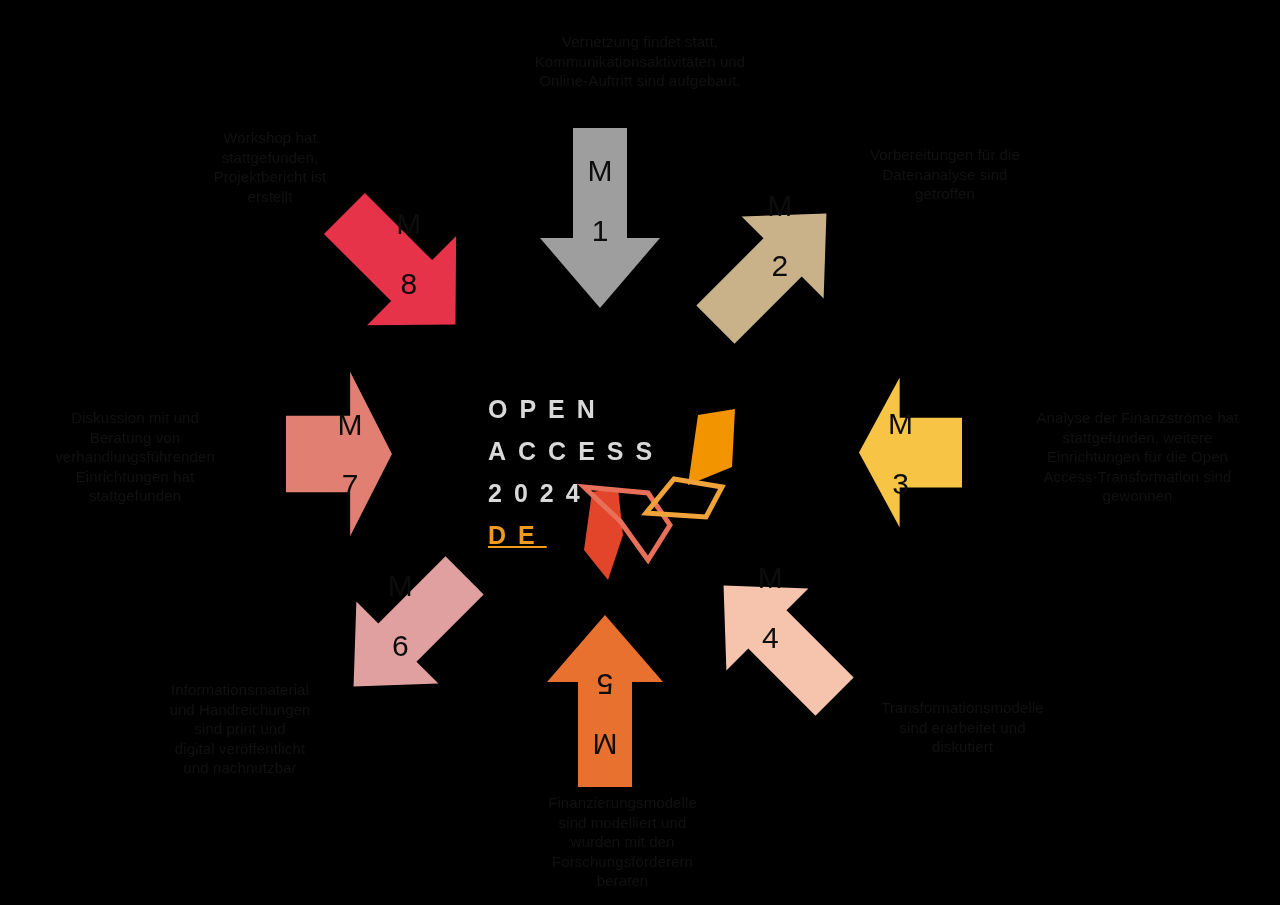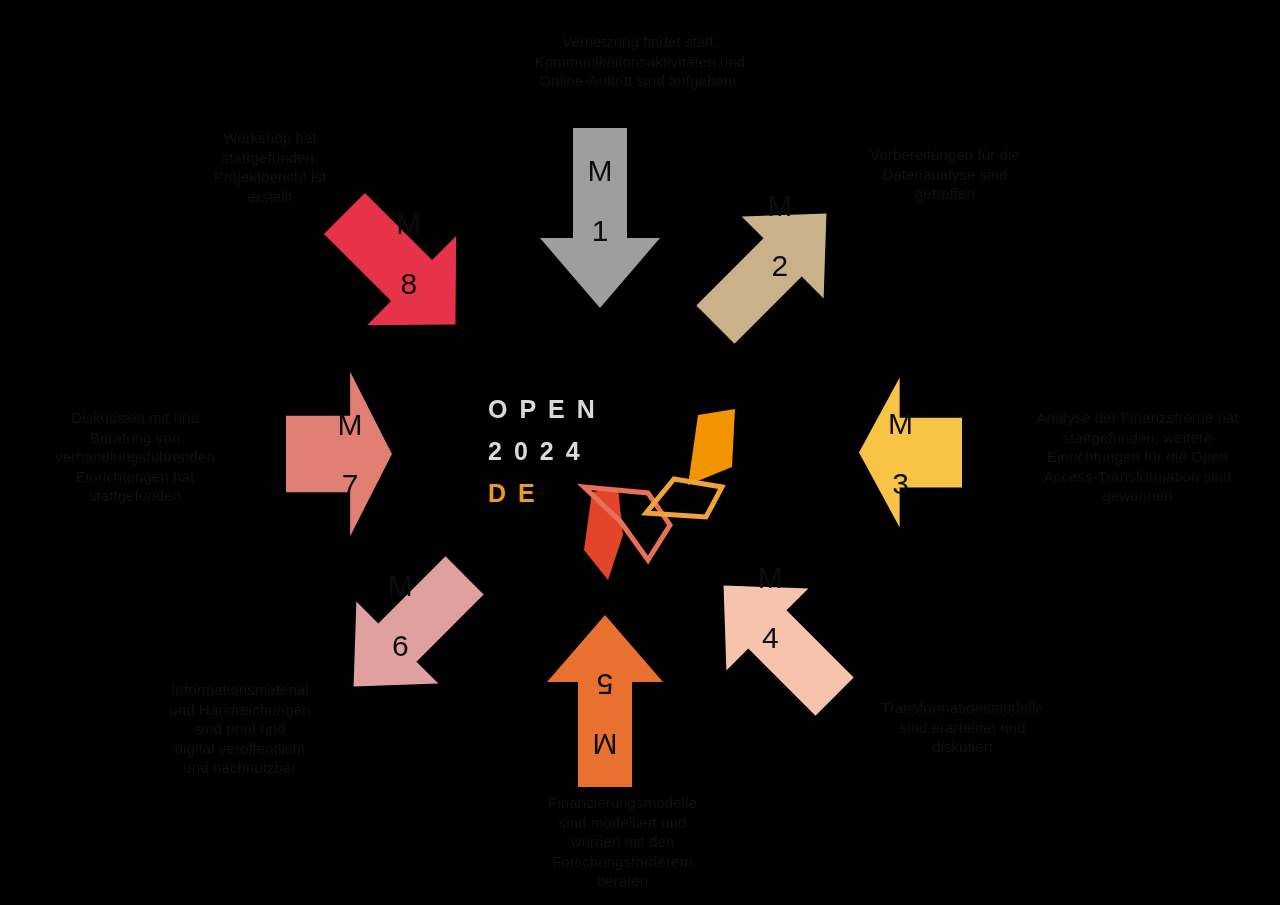--- a/index.html
+++ b/index.html
@@ -38,21 +38,21 @@
     margin-top: 28px;
   }
   #logo .logoline {
     font-size: 25px;
     font-weight: 700;
     letter-spacing: 12px;
     line-height: 42px;
     color: #d9d9d9;
     white-space: pre;
   }
-  #logo .logoline.de { color: #ef9b20; letter-spacing: 12px; }
+  #logo .logoline.de { color: #ef9b20; letter-spacing: 12px; text-decoration: underline; }
 
   
   #bird {
     position: absolute;
     left: 570px;
     top: 395px;
     width: 185px;
     height: 185px;
   }
 
@@ -198,20 +198,21 @@
       <polygon points="36,0 94,0 94,95 128,95 65,157 2,95 36,95" fill="#e6334a"></polygon>
     </svg>
     <div class="alabel" style="align-items:flex-start; padding-top:22px; transform:rotate(45deg);">
       <span><span>M</span><br>
             <span>8</span></span>
     </div>
   </div>
 
   <div id="logo">
     <div class="logoline">OPEN</div>
+    <div class="logoline">ACCESS</div>
     <div class="logoline">2024</div>
     <div class="logoline de">DE</div>
   </div>
 
   <div id="bird">
     <svg width="185" height="185" viewBox="0 0 185 185" aria-hidden="true">
 
       <polygon points="128,20 165,14 162,72 118,90" fill="#f29400"></polygon>
 
       <polygon points="22,97 48,93 53,140 38,185 14,155" fill="#e2452a"></polygon>

